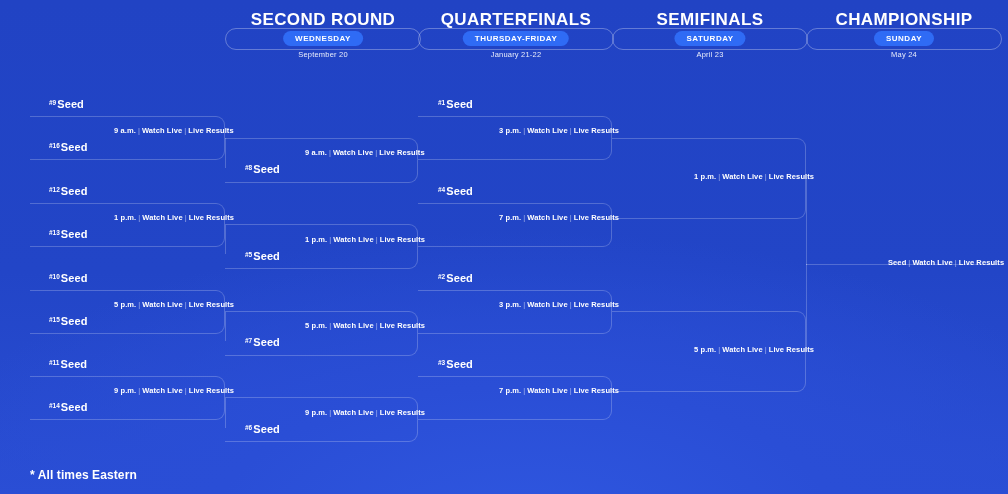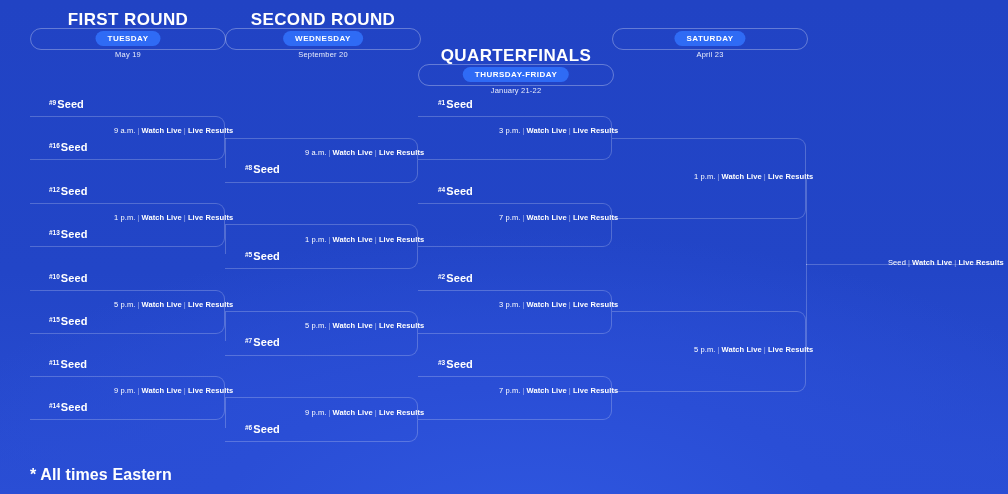--- a/index.html
+++ b/index.html
@@ -149,74 +149,75 @@
     font-size: 7.5px;
     font-weight: bold;
     letter-spacing: 0.1px;
     line-height: 10px;
   }
   .minfo .sep {
     color: rgba(255,255,255,0.55);
     font-weight: normal;
     margin: 0 2px;
   }
-  .minfo .time { font-weight: normal; margin-top: 35px; }
+  .minfo .time { font-weight: bold; margin-top: 35px; }
   .minfo a {
     color: #ffffff;
     text-decoration: none;
     font-weight: bold;
   }
 
   
   #footnote {
     position: absolute;
     left: 30px;
     top: 469px;
     color: #ffffff;
-    font-size: 16px;
+    font-size: 12px;
     font-weight: bold;
     letter-spacing: 0.1px;
     line-height: 12px;
     white-space: nowrap;
   }
 </style>
 </head>
 <body>
 
 <div id="bracket-page">
 
   <div id="round-headers">
 
-    <div class="round-header" style="left:30px;">
-      <div class="rh-capsule"></div>
-      <div class="rh-title">FIRST ROUND</div>
-      <div class="rh-day">TUESDAY</div>
-      <div class="rh-date">May 19</div>
-    </div>
 
     <div class="round-header" style="left:225px;">
       <div class="rh-capsule"></div>
       <div class="rh-title">SECOND ROUND</div>
       <div class="rh-day">WEDNESDAY</div>
       <div class="rh-date">September 20</div>
     </div>
 
-    <div class="round-header" style="left:418px;margin-top:36px;">
+    <div class="round-header" style="left:418px;">
       <div class="rh-capsule"></div>
       <div class="rh-title">QUARTERFINALS</div>
       <div class="rh-day">THURSDAY-FRIDAY</div>
       <div class="rh-date">January 21-22</div>
     </div>
 
     <div class="round-header" style="left:612px;">
       <div class="rh-capsule"></div>
+      <div class="rh-title">SEMIFINALS</div>
       <div class="rh-day">SATURDAY</div>
       <div class="rh-date">April 23</div>
     </div>
 
+    <div class="round-header" style="left:806px;">
+      <div class="rh-capsule"></div>
+      <div class="rh-title">CHAMPIONSHIP</div>
+      <div class="rh-day">SUNDAY</div>
+      <div class="rh-date">May 24</div>
+    </div>
 
   </div>
 
   <div id="bracket-lines">
 
     <div class="mbox" style="left:30px;  top:116px; width:195px; height:44px;"></div>
     <div class="mbox" style="left:30px;  top:203px; width:195px; height:44px;"></div>
     <div class="mbox" style="left:30px;  top:290px; width:195px; height:44px;"></div>
     <div class="mbox" style="left:30px;  top:376px; width:195px; height:44px;"></div>
 

